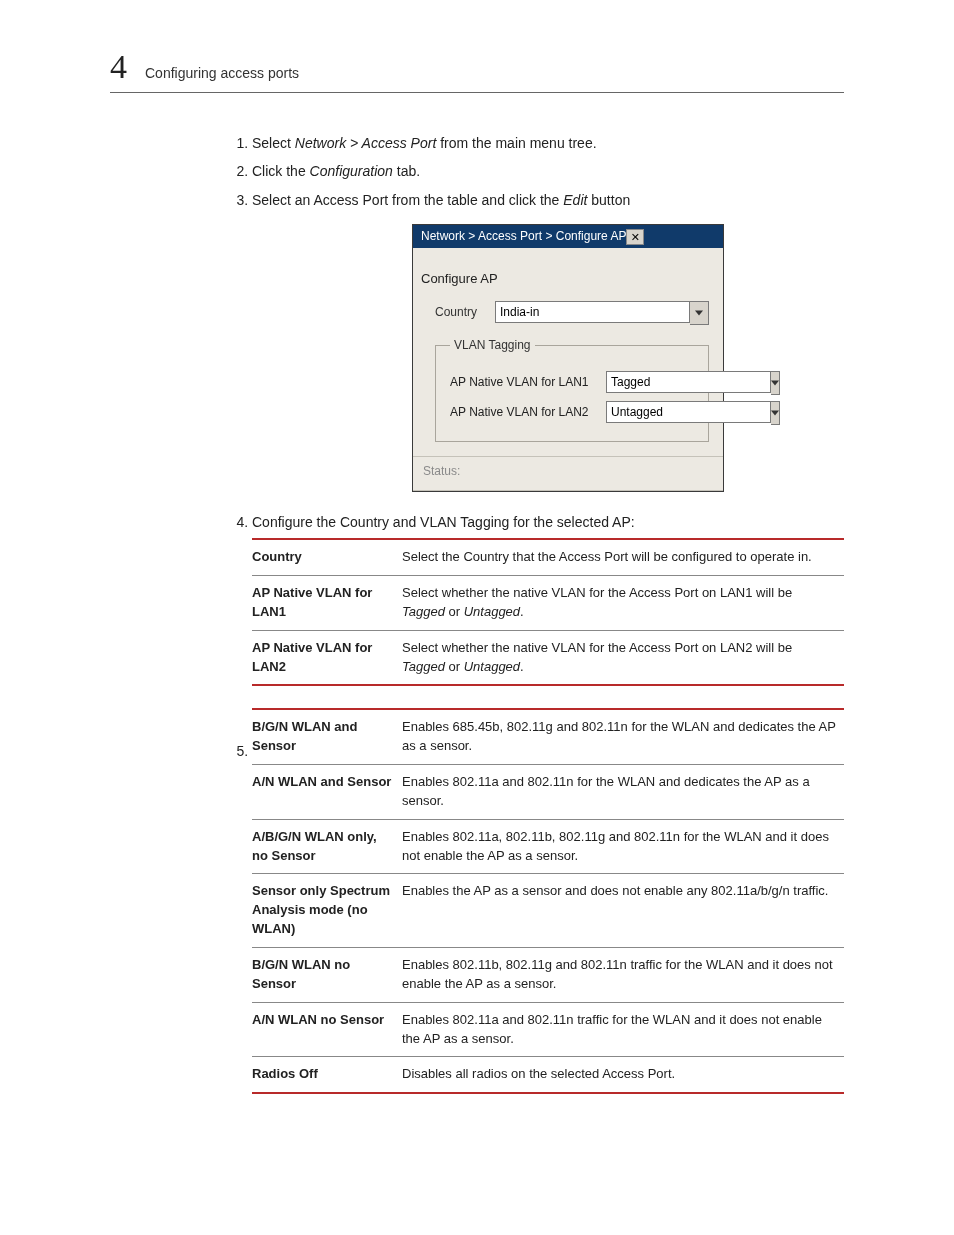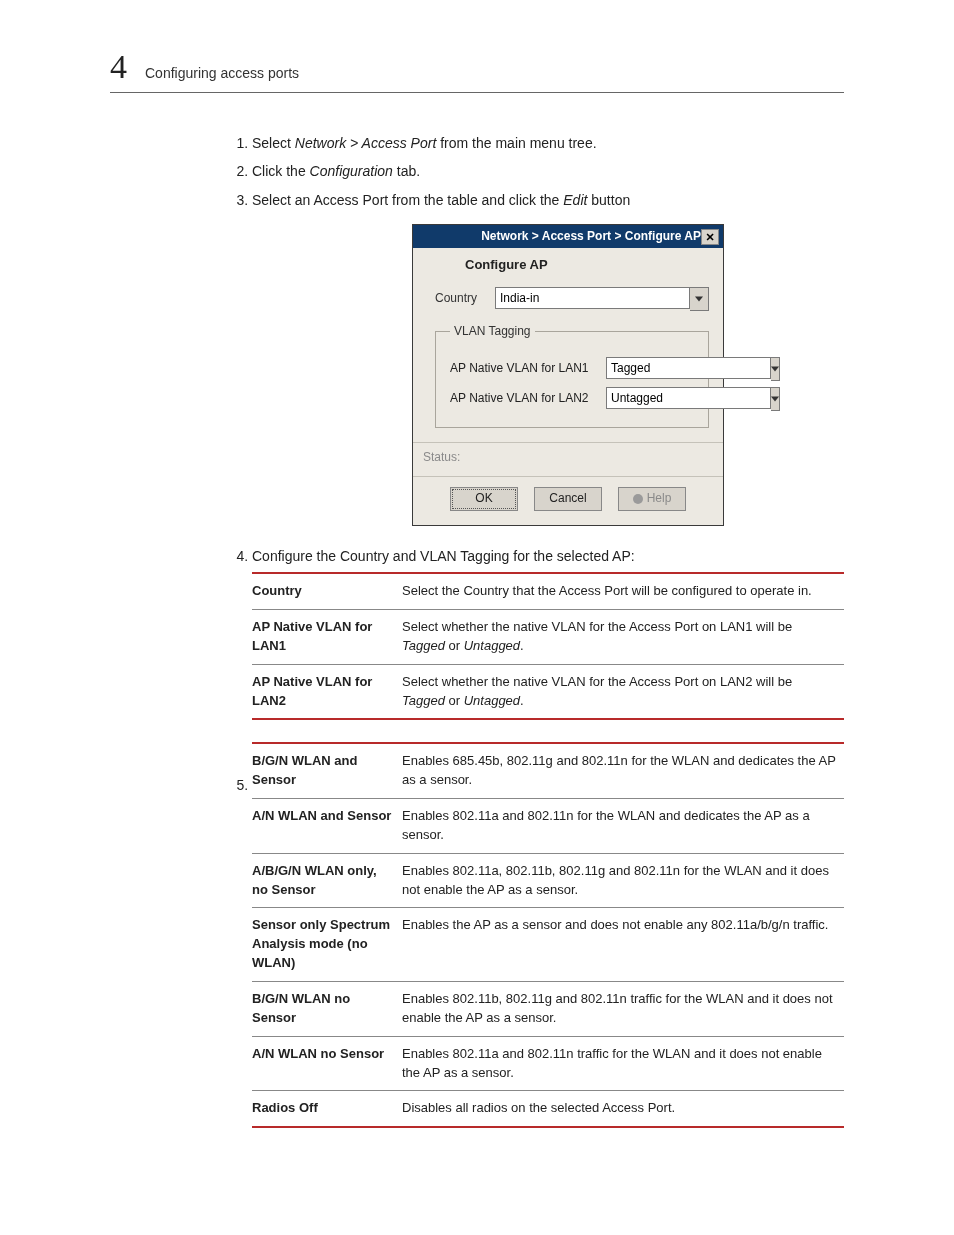--- a/index.html
+++ b/index.html
@@ -53,42 +53,41 @@
     border: 1px solid #3a3a3a;
     background: #ece9e2;
     font-family: Tahoma, Arial, sans-serif;
     font-size: 12px;
   }
   .dialog-titlebar {
     background: #103a6a;
     color: #fff;
     display: flex;
     align-items: center;
-    justify-content: flex-end;
+    justify-content: flex-start;
     padding: 3px 4px 3px 8px;
-    font-weight: bold;
+    font-weight: normal;
     font-size: 12px;
   }
   .dialog-titlebar .close-btn {
     width: 16px;
     height: 14px;
     background: #d8d4cc;
     color: #000;
     font-size: 11px;
     line-height: 14px;
     text-align: center;
     border: 1px solid #888;
     cursor: pointer;
   }
   .dialog-subtitle {
-    font-weight: bold;
-    padding: 8px 8px 2px 8px;
+    font-weight: normal;
+    padding: 22px 8px 2px 8px;
     font-size: 13px;
     color: #222;
-    margin-left: 44px;
   }
   .dialog-body {
     padding: 10px 14px 6px 22px;
   }
   .row {
     display: flex;
     align-items: center;
     margin-bottom: 12px;
   }
   .row label {
@@ -254,28 +253,20 @@
                   <div class="arrow">
                     <svg viewBox="0 0 10 6">
                         <path d="M0 0 L10 0 L5 6 Z" fill="#333"></path>
                       </svg>
                   </div>
                 </div>
               </div>
             </fieldset>
           </div>
           <div class="status-area">Status:</div>
-          <div class="dialog-buttons">
-            <div class="btn ok">OK</div>
-            <div class="btn">Cancel</div>
-            <div class="btn help">
-              <span class="dot"></span>
-              <span>Help</span>
-            </div>
-          </div>
         </div>
       </li>
 
       <li>
         <span>Configure the Country and VLAN Tagging for the selected AP:</span>
         <table class="def-table">
           <tbody>
               <tr>
             <td class="term">Country</td>
             <td>Select the Country that the Access Port will be configured to operate in.</td>

